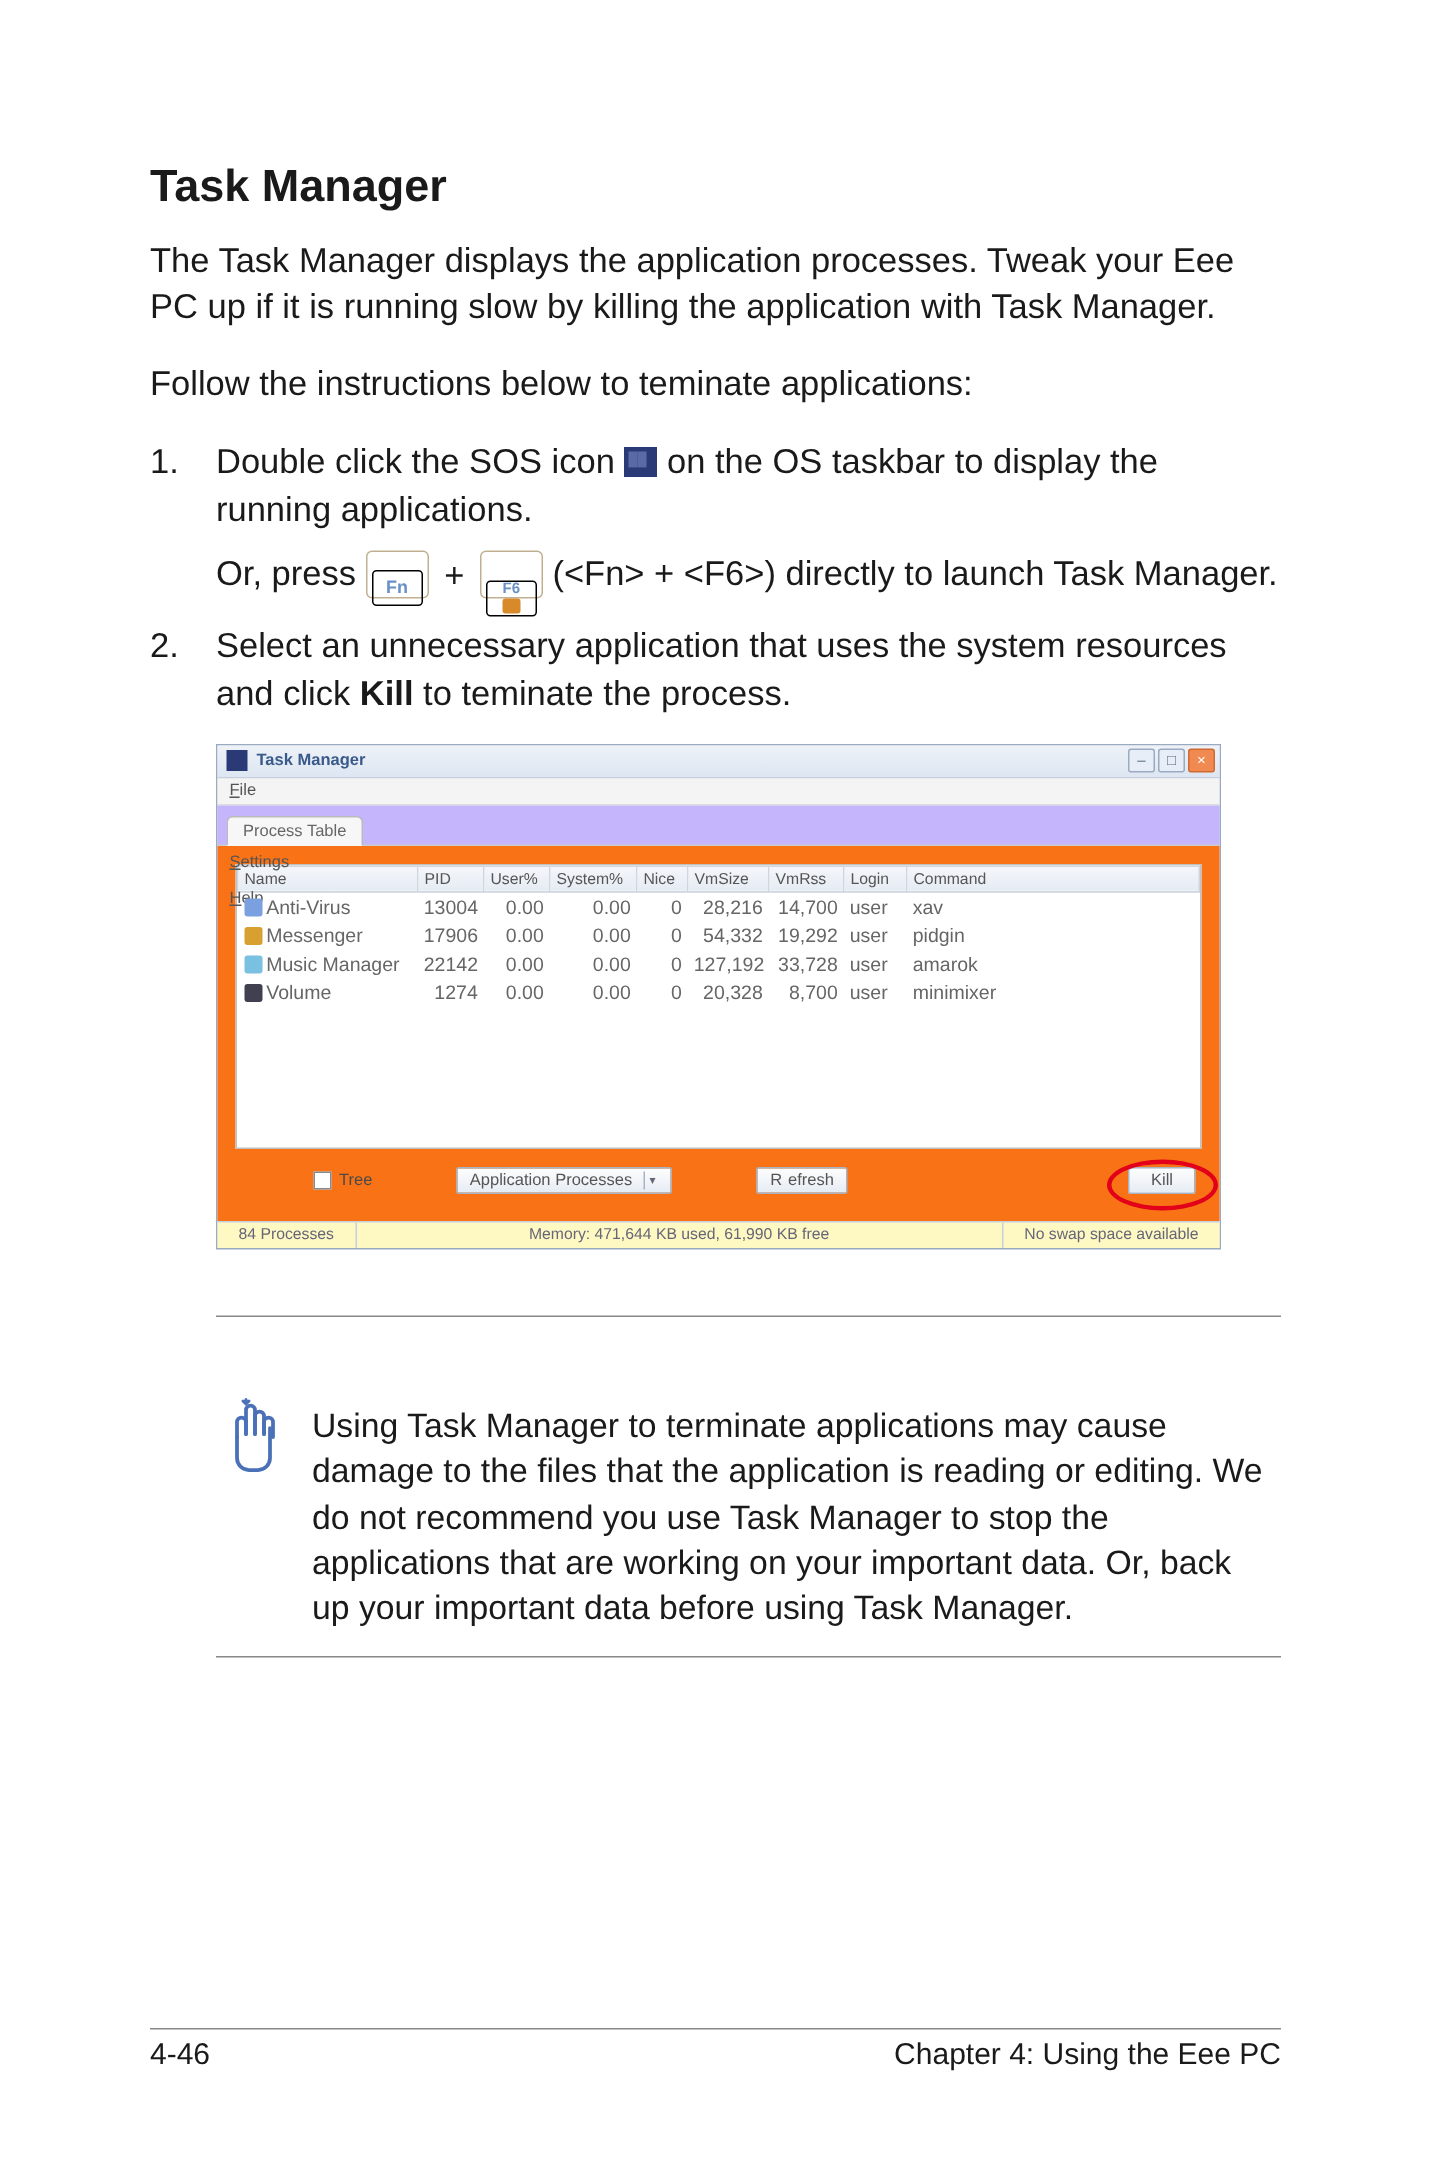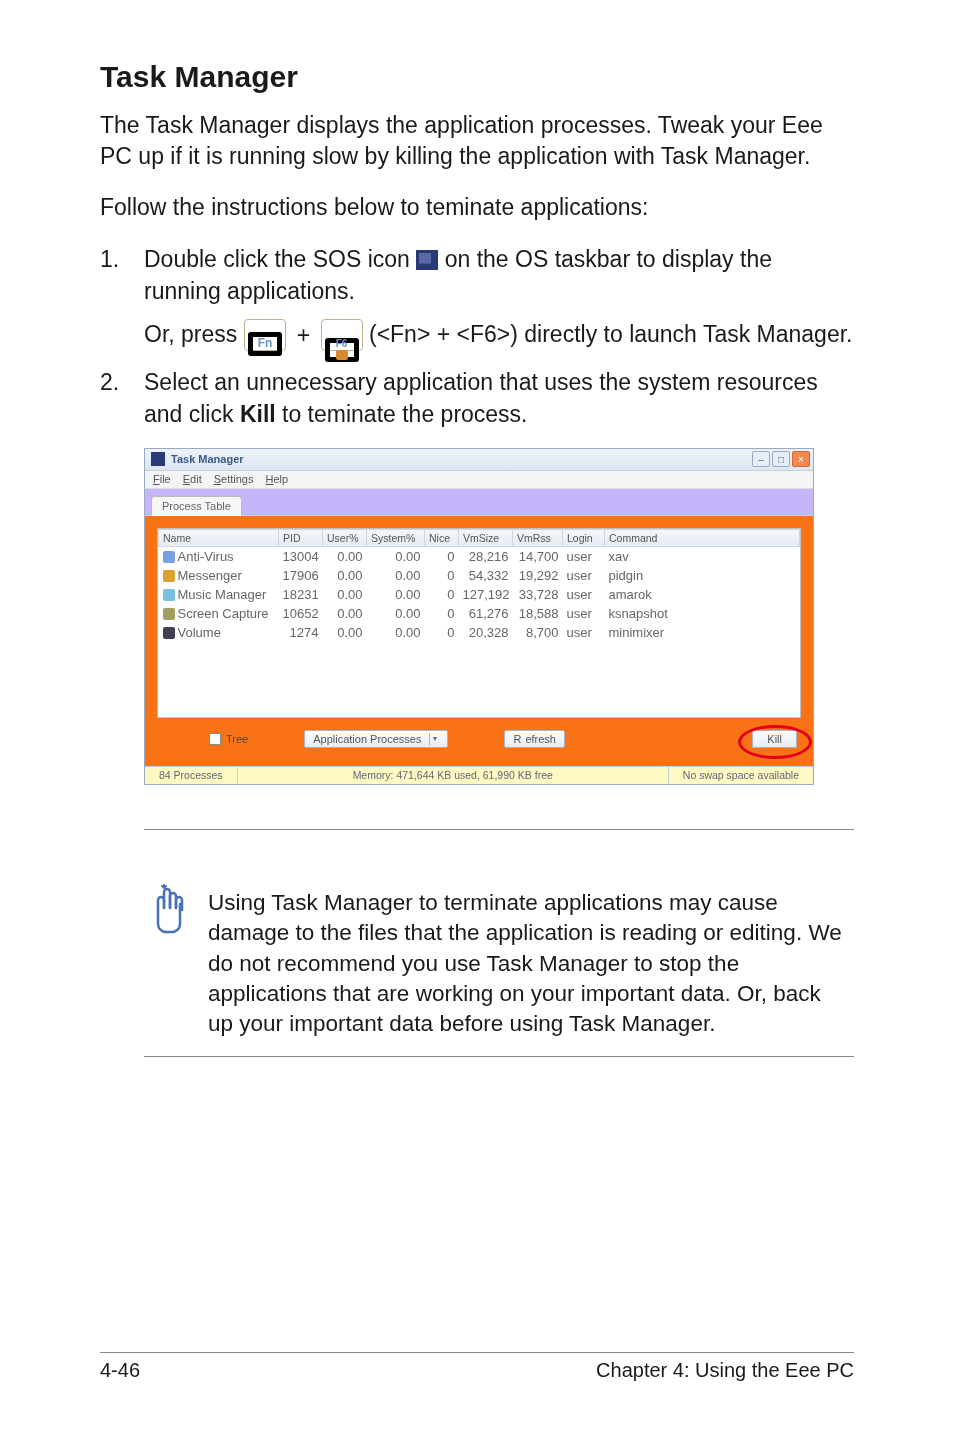--- a/index.html
+++ b/index.html
@@ -5,21 +5,21 @@
   * { margin: 0; padding: 0; box-sizing: border-box; }
   body {
     width: 954px;
     height: 1438px;
     background: #fff;
     font-family: "Segoe UI", "Myriad Pro", Arial, sans-serif;
     color: #1a1a1a;
     position: relative;
   }
   .page {
-    padding: 60px 100px 0 100px;
+    padding: 108px 100px 0 100px;
   }
   .heading {
     font-size: 30px;
     font-weight: 700;
     margin-bottom: 16px;
   }
   .para {
     font-size: 23px;
     line-height: 1.35;
     margin-bottom: 20px;
@@ -61,21 +61,21 @@
     border-radius: 4px;
     padding: 3px;
     height: 32px;
     background: #fff;
   }
   .key-inner {
     display: inline-flex;
     align-items: center;
     justify-content: center;
     gap: 2px;
-    border: 5px solid #000000;
+    border: 1px solid #000000;
     border-radius: 3px;
     height: 100%;
     min-width: 34px;
     padding: 0 5px;
     font-size: 12px;
     color: #6a90c8;
     font-weight: 600;
   }
   .key-inner .flabel { display:flex; flex-direction:column; align-items:center; font-size:10px; line-height:1; }
   .key-inner .fsub {
@@ -113,20 +113,21 @@
     border-radius:2px; font-size:10px; display:flex; align-items:center; justify-content:center;
     color:#5a6a80;
   }
   .tm-winbtn.close { background:#f08a50; color:#fff; border-color:#d06a30;}
   .tm-menubar {
     display:flex; gap:12px;
     height:18px;
     padding: 2px 8px;
     background:#f4f4f4;
     border-bottom:1px solid #ddd;
+    flex-direction:column;
   }
   .tm-menu-item { color:#555; }
   .tm-menu-item .ul { text-decoration: underline; }
   .tm-tabrow {
     padding: 6px 6px 0 6px;
     background:#c4b5fd;
     border-bottom:1px solid #ccc;
   }
   .tm-tab {
     display:inline-block;
@@ -372,39 +373,28 @@
                 <td class="num">0.00</td>
                 <td class="num">0.00</td>
                 <td class="num">0</td>
                 <td class="num">54,332</td>
                 <td class="num">19,292</td>
                 <td>user</td>
                 <td>pidgin</td>
               </tr>
               <tr>
                 <td><span class="proc-icon pi-music"></span>Music Manager</td>
-                <td class="num">18231</td>
+                <td class="num">22142</td>
                 <td class="num">0.00</td>
                 <td class="num">0.00</td>
                 <td class="num">0</td>
                 <td class="num">127,192</td>
                 <td class="num">33,728</td>
                 <td>user</td>
                 <td>amarok</td>
-              </tr>
-              <tr>
-                <td><span class="proc-icon pi-screen"></span>Screen Capture</td>
-                <td class="num">10652</td>
-                <td class="num">0.00</td>
-                <td class="num">0.00</td>
-                <td class="num">0</td>
-                <td class="num">61,276</td>
-                <td class="num">18,588</td>
-                <td>user</td>
-                <td>ksnapshot</td>
               </tr>
               <tr>
                 <td><span class="proc-icon pi-vol"></span>Volume</td>
                 <td class="num">1274</td>
                 <td class="num">0.00</td>
                 <td class="num">0.00</td>
                 <td class="num">0</td>
                 <td class="num">20,328</td>
                 <td class="num">8,700</td>
                 <td>user</td>

